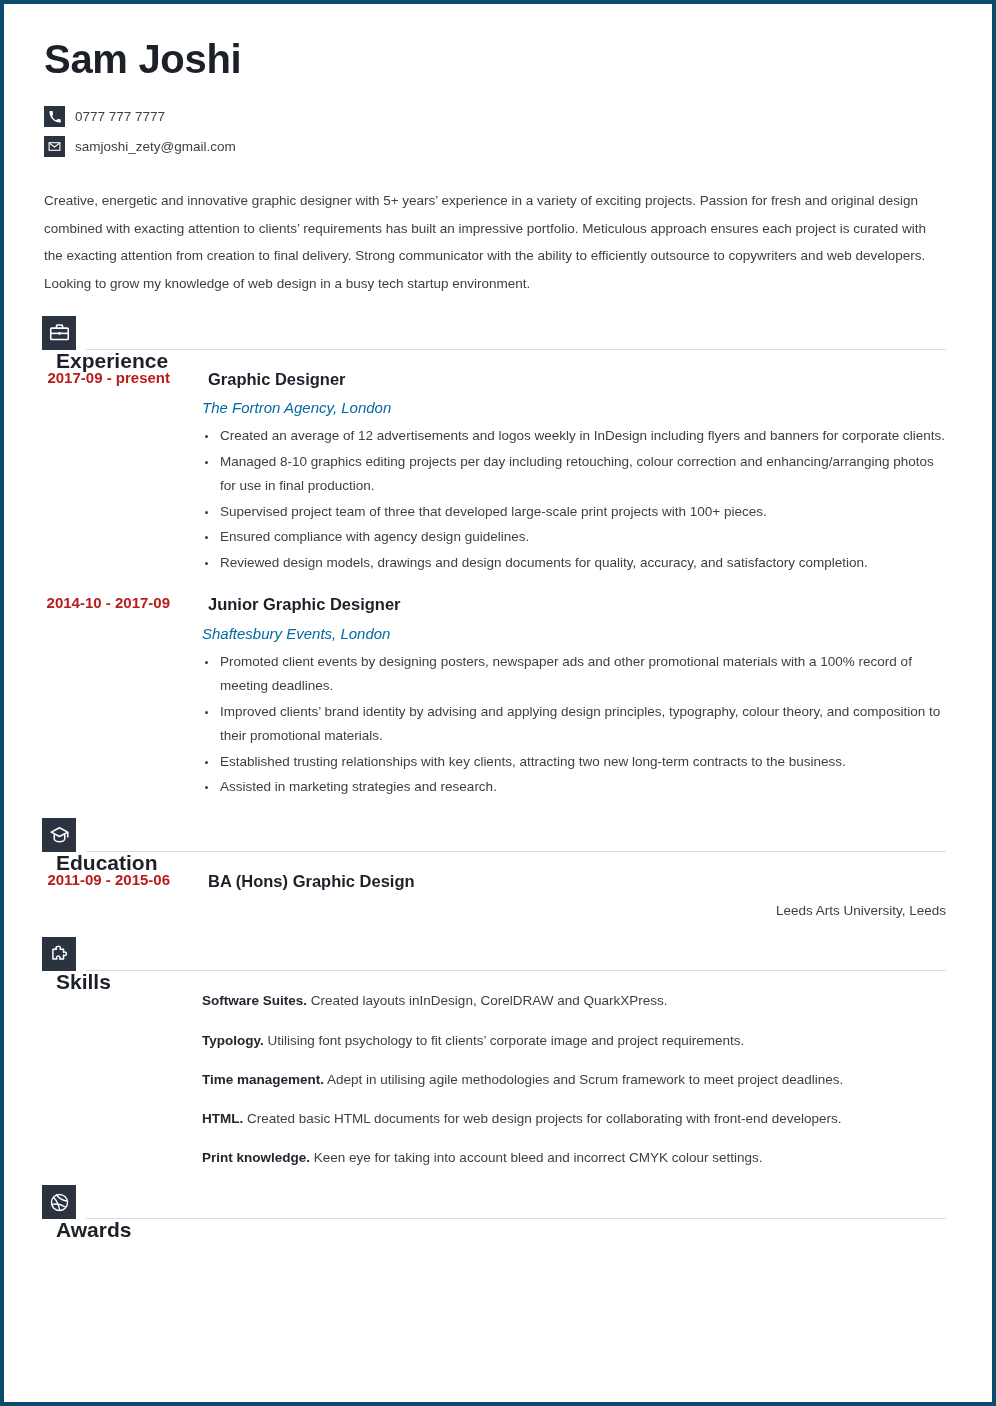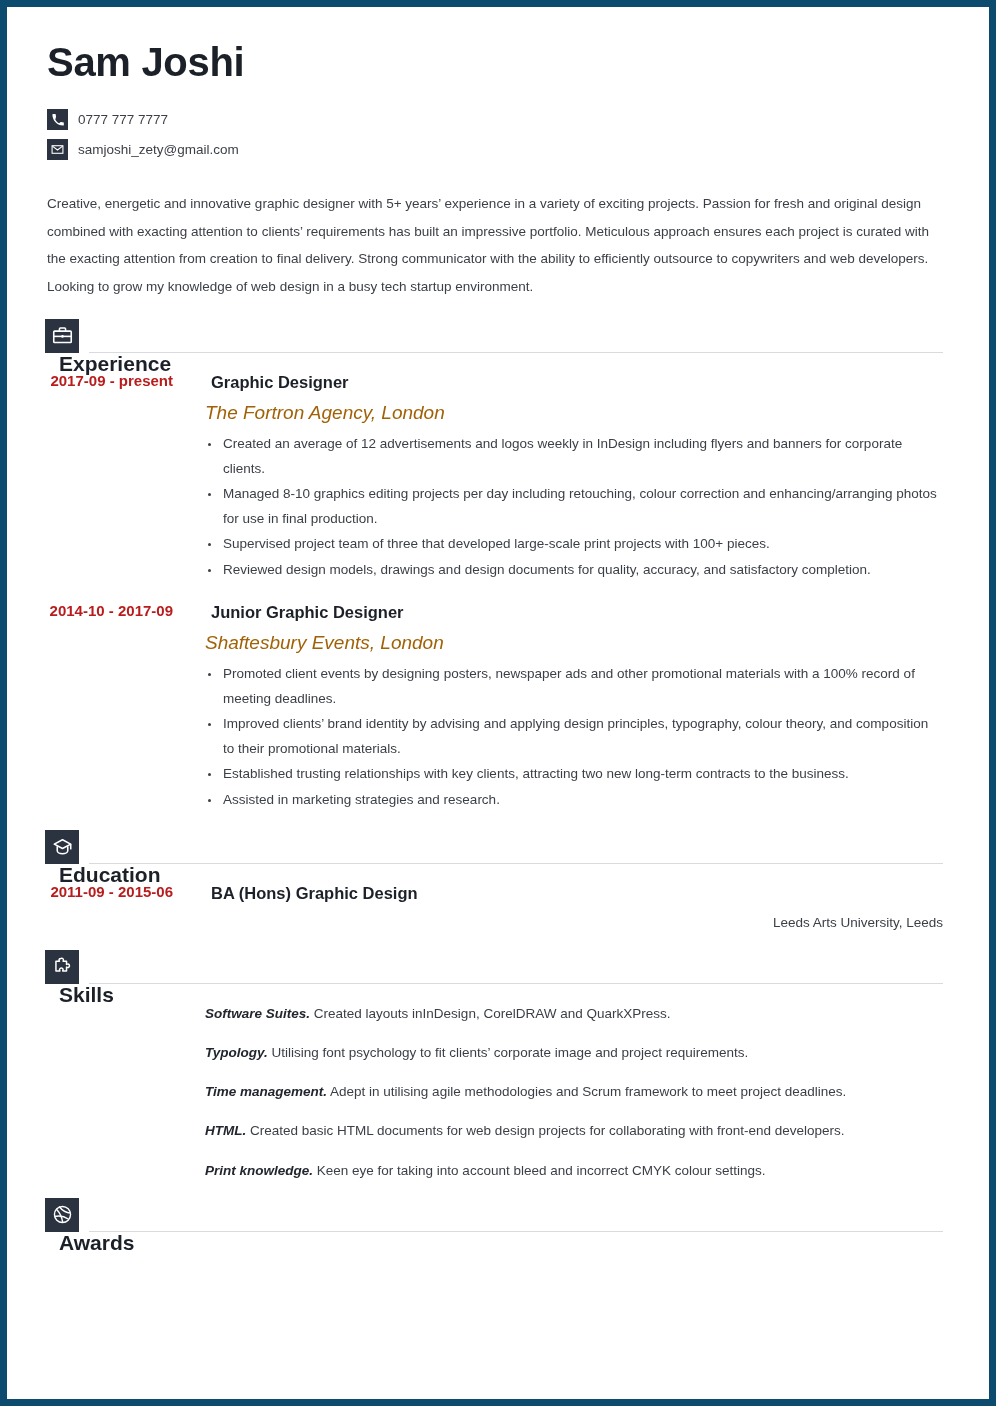--- a/index.html
+++ b/index.html
@@ -10,21 +10,21 @@
   body {
     font-family: "Liberation Sans", sans-serif;
     -webkit-font-smoothing: antialiased;
   }
   .page {
     position: relative;
     width: 996px;
     height: 1406px;
     box-sizing: border-box;
     background: #ffffff;
-    border: 7px solid #0c4a6e;
+    border: 4px solid #0c4a6e;
     overflow: hidden;
   }
   .inner {
     padding: 34px 46px 0 38px;
   }
 
   
   .name {
     font-size: 40px;
     font-weight: bold;
@@ -127,23 +127,23 @@
     min-width: 0;
   }
   .entry-title {
     font-size: 16.5px;
     font-weight: bold;
     color: #1c2028;
     line-height: 1.2;
     margin: 6px;
   }
   .entry-sub {
-    font-size: 19px;
+    font-size: 15px;
     font-style: italic;
-    color: #a16207;
+    color: #0369a1;
     margin-top: 9px;
     line-height: 1.3;
   }
   .entry-plain {
     font-size: 13.5px;
     color: #3b3f46;
     margin-top: 10px;
     line-height: 1.3;
     text-align: right;
   }
@@ -186,21 +186,20 @@
   }
   .skill-line {
     font-size: 13.5px;
     color: #3b3f46;
     line-height: 1.35;
     margin-top: 21px;
   }
   .skill-name {
     font-weight: bold;
     color: #22262e;
-    font-style: italic;
   }
   .award-line {
     font-size: 13.5px;
     color: #3b3f46;
     line-height: 1.35;
     margin-top: 23px;
   }
 </style>
 </head>
 <body>
@@ -248,20 +247,21 @@
 
     <div class="entry">
       <div class="entry-date">2017-09 - present</div>
       <div class="entry-body">
         <div class="entry-title">Graphic Designer</div>
         <div class="entry-sub">The Fortron Agency, London</div>
         <ul class="bullets">
           <li>Created an average of 12 advertisements and logos weekly in InDesign including flyers and banners for corporate clients.</li>
           <li>Managed 8-10 graphics editing projects per day including retouching, colour correction and enhancing/arranging photos for use in final production.</li>
           <li>Supervised project team of three that developed large-scale print projects with 100+ pieces.</li>
+          <li>Ensured compliance with agency design guidelines.</li>
           <li>Reviewed design models, drawings and design documents for quality, accuracy, and satisfactory completion.</li>
         </ul>
       </div>
     </div>
 
     <div class="entry">
       <div class="entry-date">2014-10 - 2017-09</div>
       <div class="entry-body">
         <div class="entry-title">Junior Graphic Designer</div>
         <div class="entry-sub">Shaftesbury Events, London</div>

